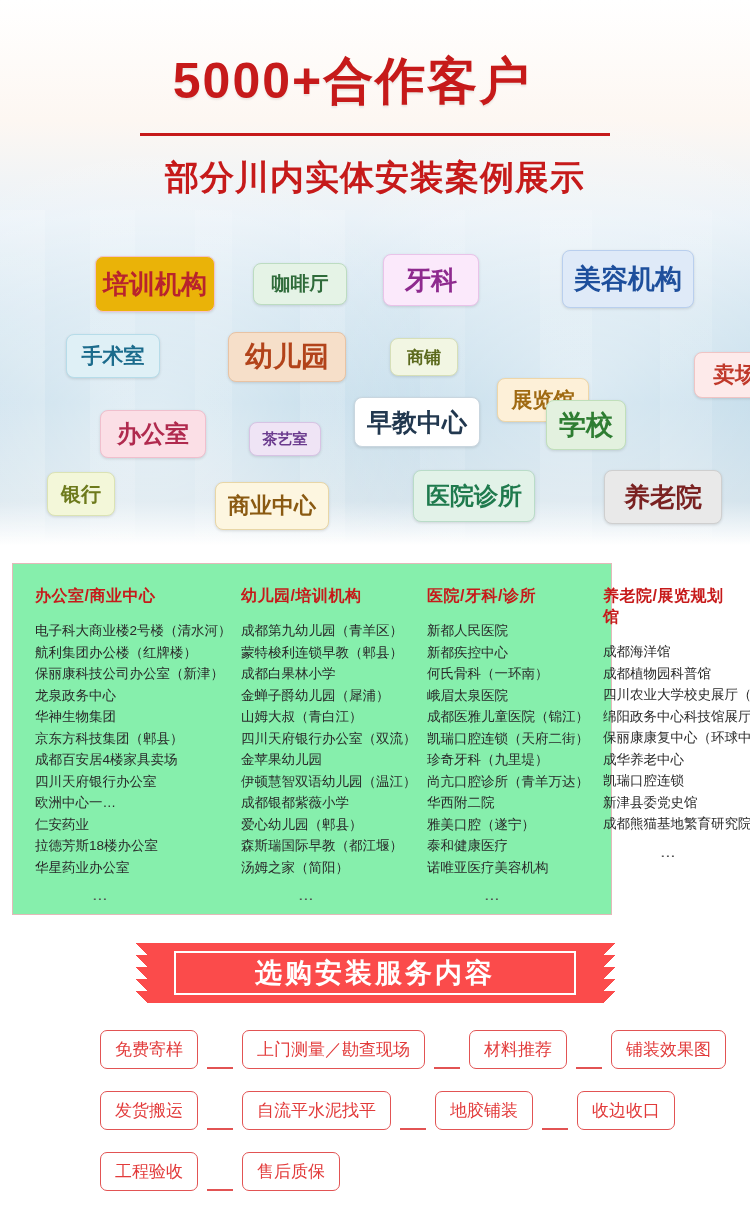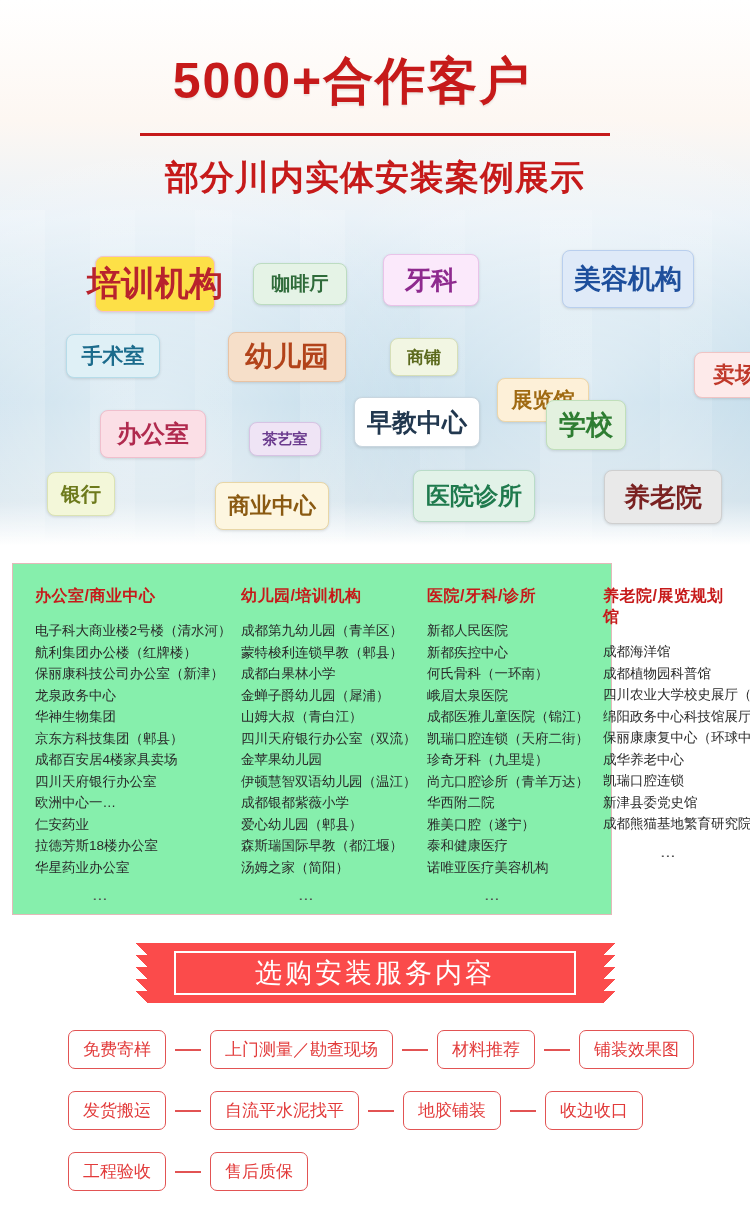--- a/index.html
+++ b/index.html
@@ -81,45 +81,45 @@
     background:
       linear-gradient(135deg,#fb4b4b 50%, transparent 50%) 0 0/14px 12px repeat-y;
   }
   .ribbon .zig.left{left:-14px;background:
       linear-gradient(45deg, transparent 50%, #fb4b4b 50%) 0 0/14px 12px repeat-y;}
   .ribbon .zig.right{right:-14px;background:
       linear-gradient(135deg,#fb4b4b 50%, transparent 50%) 0 0/14px 12px repeat-y;}
   .ribbon-inner{
     position:absolute;left:26px;top:8px;width:402px;height:44px;
     border:2px solid #ffffff;display:flex;align-items:center;justify-content:center;
-    color:#ffffff;font-size:27px;font-weight:normal;letter-spacing:3px;box-sizing:border-box;
+    color:#ffffff;font-size:27px;font-weight:bold;letter-spacing:3px;box-sizing:border-box;
   }
 
   
   .flow{position:absolute;left:0;top:1030px;width:750px;}
-  .flow-row{display:flex;align-items:center;margin-bottom:22px;padding-left:68px;}
+  .flow-row{display:flex;align-items:flex-end;margin-bottom:22px;padding-left:100px;}
   .pill{
     border:1.5px solid #e25353;border-radius:7px;color:#e23b3b;font-size:17px;
     padding:7px 14px;white-space:nowrap;background:#fff;
   }
   .dash{width:26px;height:2px;background:#e25353;margin:0 9px;flex:none;}
 </style>
 </head>
 <body>
 
 <div class="page">
 
   <div class="hero"></div>
 
   <div class="title">5000+合作客户</div>
   <div class="title-rule"></div>
   <div class="subtitle">部分川内实体安装案例展示</div>
 
   <div id="tags-layer">
-      <div class="chip" style="left: 95px; top: 256px; width: 118px; height: 54px; font-size: 34px; background: #fde047; color: rgb(184, 35, 45); border: 1px solid rgb(243, 195, 203);">培训机构</div>
+      <div class="chip" style="left: 95px; top: 256px; width: 118px; height: 54px; font-size: 26px; background: #eab308; color: rgb(184, 35, 45); border: 1px solid rgb(243, 195, 203);">培训机构</div>
       <div class="chip" style="left: 253px; top: 263px; width: 92px; height: 40px; font-size: 19px; background: rgb(229, 243, 230); color: rgb(47, 107, 58); border: 1px solid rgb(188, 220, 193);">咖啡厅</div>
       <div class="chip" style="left: 383px; top: 254px; width: 94px; height: 50px; font-size: 26px; background: rgb(251, 233, 251); color: rgb(142, 42, 142); border: 1px solid rgb(233, 195, 233);">牙科</div>
       <div class="chip" style="left: 562px; top: 250px; width: 130px; height: 56px; font-size: 27px; background: rgb(223, 234, 248); color: rgb(30, 79, 156); border: 1px solid rgb(185, 207, 238);">美容机构</div>
       <div class="chip" style="left: 66px; top: 334px; width: 92px; height: 42px; font-size: 21px; background: rgb(223, 240, 246); color: rgb(27, 107, 140); border: 1px solid rgb(182, 220, 233);">手术室</div>
       <div class="chip" style="left: 228px; top: 332px; width: 116px; height: 48px; font-size: 28px; background: rgb(246, 223, 201); color: rgb(178, 67, 26); border: 1px solid rgb(232, 195, 164);">幼儿园</div>
       <div class="chip" style="left: 390px; top: 338px; width: 66px; height: 36px; font-size: 17px; background: rgb(242, 246, 227); color: rgb(92, 106, 30); border: 1px solid rgb(214, 223, 184);">商铺</div>
       <div class="chip" style="left: 497px; top: 334px; width: 90px; height: 42px; font-size: 21px; background: rgb(253, 240, 216); color: rgb(160, 106, 18); border: 1px solid rgb(238, 214, 168); margin-top: 44px;">展览馆</div>
       <div class="chip" style="left: 650px; top: 352px; width: 80px; height: 44px; font-size: 22px; background: rgb(253, 234, 234); color: rgb(192, 57, 43); border: 1px solid rgb(240, 196, 196); margin-left: 44px;">卖场</div>
       <div class="chip" style="left: 100px; top: 410px; width: 104px; height: 46px; font-size: 24px; background: rgb(251, 223, 230); color: rgb(176, 42, 78); border: 1px solid rgb(240, 191, 205);">办公室</div>
       <div class="chip" style="left: 249px; top: 422px; width: 70px; height: 32px; font-size: 15px; background: rgb(239, 228, 245); color: rgb(107, 59, 142); border: 1px solid rgb(215, 195, 228);">茶艺室</div>

